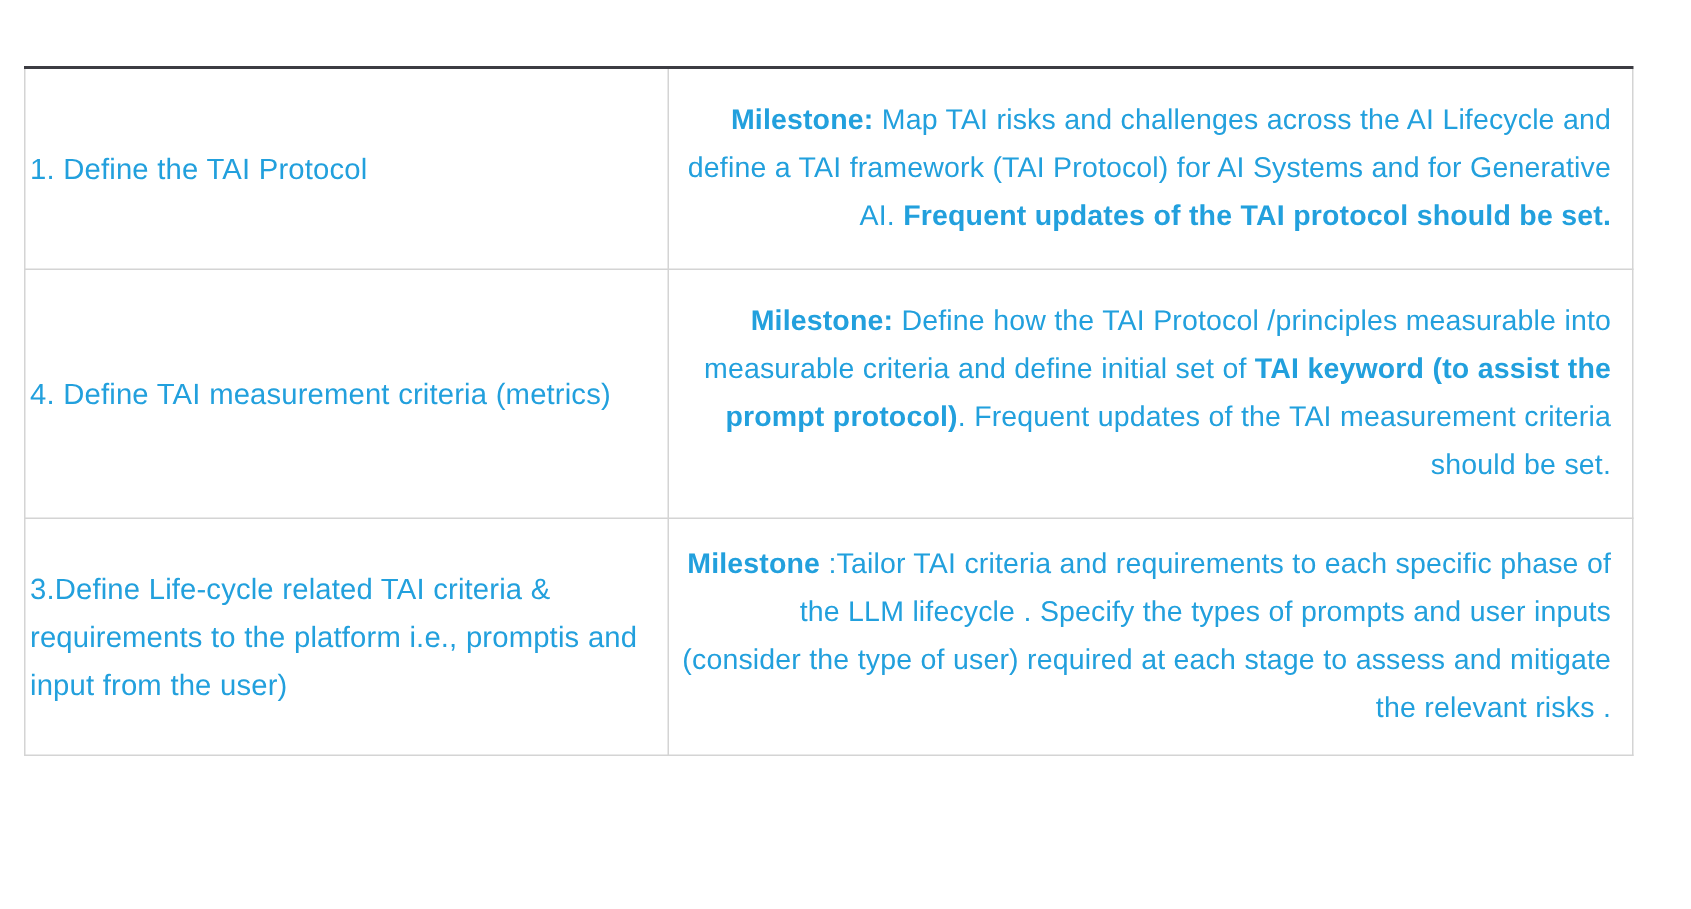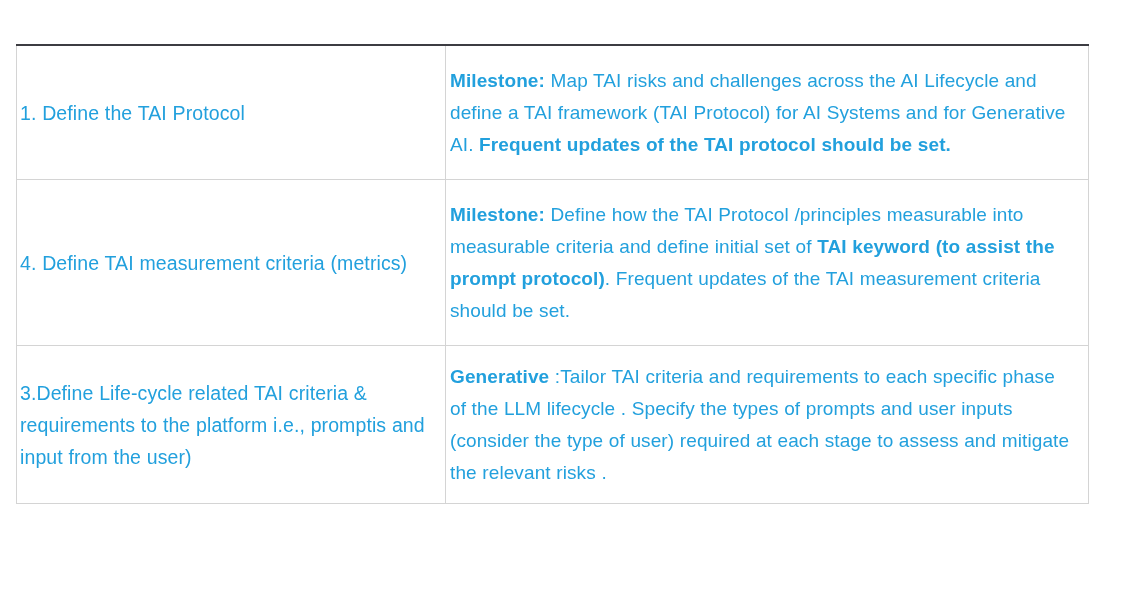--- a/index.html
+++ b/index.html
@@ -54,20 +54,21 @@
     word-spacing: 0.2px;
   }
 
   .cell-left .cell-inner {
     padding: 0 12px 0 3px;
   }
   .cell-right .cell-inner {
     padding: 0 14px 0 4px;
     font-size: 19px;
     line-height: 32px;
+    text-align: right;
   }
 
   .cell-inner b,
   .cell-inner strong {
     font-weight: bold;
     color: #22a0dd;
   }
 
   
   .row-1 td { height: 113px; }
@@ -98,20 +99,20 @@
         <td class="cell-right col-right">
           <div class="cell-inner"><b>Milestone:</b><span> Define how the TAI Protocol /principles measurable into measurable criteria and define initial set of </span><b>TAI keyword (to assist the prompt protocol)</b><span>. Frequent updates of the TAI measurement criteria should be set.</span></div>
         </td>
       </tr>
 
       <tr class="row-3">
         <td class="cell-left col-left">
           <div class="cell-inner">3.Define Life-cycle related TAI criteria &amp; requirements to the platform i.e., promptis and input from the user)</div>
         </td>
         <td class="cell-right col-right">
-          <div class="cell-inner"><b>Generative</b><span> :Tailor TAI criteria and requirements to each specific phase of the LLM lifecycle . Specify the types of prompts and user inputs (consider the type of user) required at each stage to assess and mitigate the relevant risks .</span><b></b><span></span></div>
+          <div class="cell-inner"><b>Milestone</b><span> :Tailor TAI criteria and requirements to each specific phase of the LLM lifecycle . Specify the types of prompts and user inputs (consider the type of user) required at each stage to assess and mitigate the relevant risks .</span><b></b><span></span></div>
         </td>
       </tr>
 
     </tbody>
   </table>
 
 </div>
 
 </body></html>

